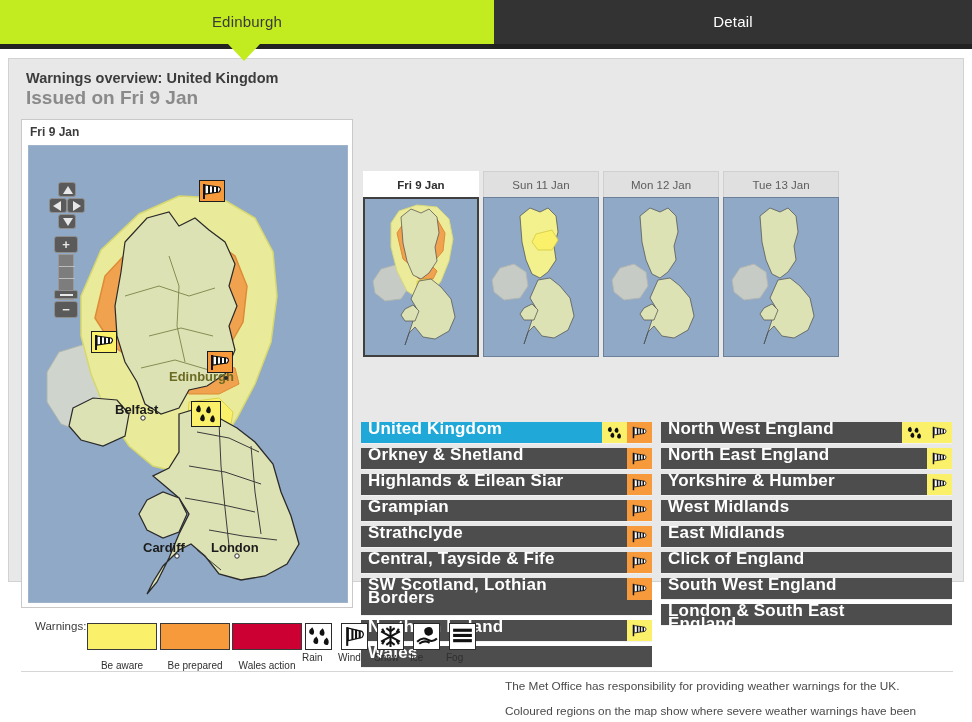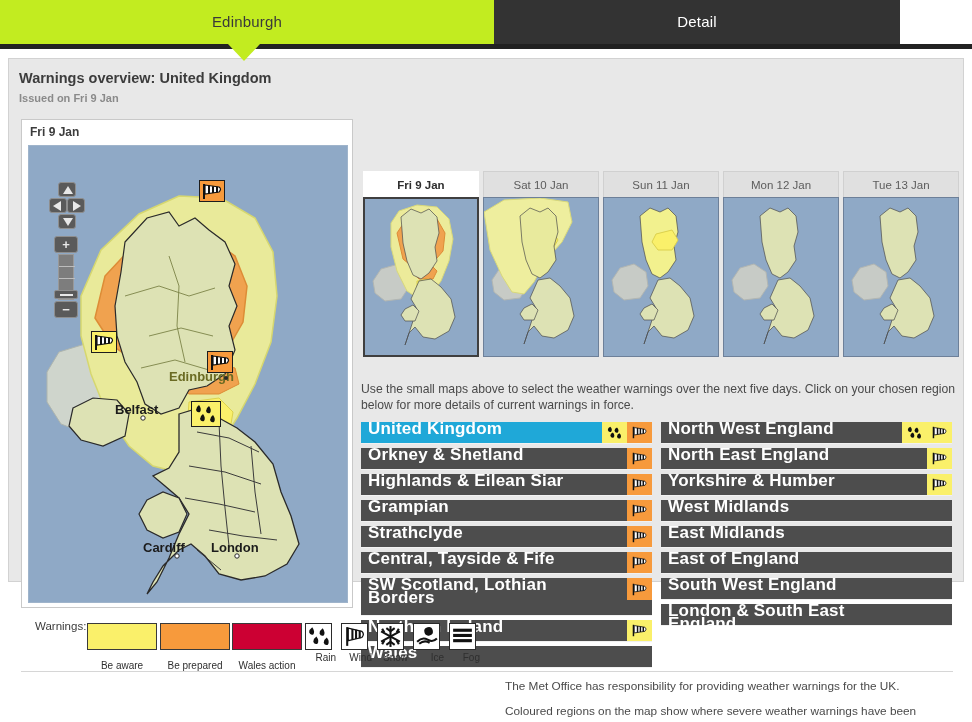--- a/index.html
+++ b/index.html
@@ -13,41 +13,42 @@
   #app { position: relative; width: 972px; height: 722px; background: #fff; }
 
   
   .tabbar { position: relative; display: flex; height: 44px; width: 972px; }
   .tab {
     height: 44px; line-height: 44px;
     text-align: center; font-size: 15px; letter-spacing: .2px;
     cursor: pointer; position: relative;
   }
   .tab-overview { width: 494px; background: #c2ec20; color: #3a3a3a; }
-  .tab-detail   { width: 406px; background: #333333; color: #ffffff; }
+  .tab-detail   { width: 478px; background: #333333; color: #ffffff; }
   .tab-pointer {
     position: absolute; left: 228px; top: 44px;
     width: 0; height: 0;
     border-left: 16px solid transparent;
     border-right: 16px solid transparent;
     border-top: 17px solid #c2ec20;
     z-index: 6;
   }
   .tabrule { height: 5px; background: #222222; width: 972px; }
 
   
   .panel {
     position: absolute; left: 8px; top: 58px;
     width: 956px; height: 524px;
     background: #e8e8e8;
     border: 1px solid #d2d2d2;
+    padding-left: 7px;
   }
   .page-head { padding: 10px 0 0 10px; }
   .page-title { font-size: 14.5px; font-weight: bold; color: #3c3c3c; line-height: 19px; }
-  .page-sub   { font-size: 11px; font-weight: bold; color: #8a8a8a; line-height: 20px; }
+  .page-sub   { font-size: 19px; font-weight: bold; color: #8a8a8a; line-height: 20px; }
 
   
   .mainmap-box {
     position: absolute; left: 12px; top: 60px;
     width: 332px; height: 489px;
     background: #ffffff; border: 1px solid #c9c9c9;
   }
   .mainmap-label {
     font-size: 12px; font-weight: bold; color: #3c3c3c;
     padding: 5px 0 4px 8px;
@@ -140,21 +141,21 @@
   }
   .wicon.lvl-yellow { background: #faf06a; }
   .wicon.lvl-orange { background: #f79a3c; }
 
   
   .legend { position: absolute; left: 12px; top: 560px; width: 470px; height: 60px; }
   .legend-title { position: absolute; left: 14px; top: 1px; font-size: 11.5px; color: #3c3c3c; }
   .swatch { position: absolute; top: 4px; width: 70px; height: 27px; border: 1px solid #3a3a3a; }
   .swatch-cap { position: absolute; top: 33px; width: 80px; text-align: center; font-size: 10px; color: #2f2f2f; margin-top: 8px; }
   .legicon { position: absolute; top: 4px; width: 27px; height: 27px; border: 1px solid #2a2a2a; background: #fff; }
-  .legicon-cap { position: absolute; top: 33px; width: 34px; text-align: right; font-size: 10px; color: #2f2f2f; }
+  .legicon-cap { position: absolute; top: 33px; width: 34px; text-align: left; font-size: 10px; color: #2f2f2f; }
 
   
   .foot { position: absolute; left: 496px; top: 620px; width: 450px; font-size: 11.8px; color: #4a4a4a; line-height: 15.5px; }
   .foot p { margin: 0 0 9px 0; }
 
   .divider { position: absolute; left: 12px; top: 612px; width: 932px; height: 1px; background: #d6d6d6; }
 </style>
 </head>
 <body>
 
@@ -300,34 +301,20 @@
             <path d="M32,34 L40,22 L56,16 L72,20 L80,34 L78,52 L66,66 L50,70 L38,60 Z" fill="#f0a24f" stroke="#dd8c36"></path>
             <path d="M50,68 L66,66 L72,72 L68,80 L54,80 L48,74 Z" fill="#f0a24f" stroke="#dd8c36"></path>
             <path d="M52,82 L64,80 L68,88 L62,94 L52,92 Z" fill="#faf06a" stroke="#dcd14e"></path>
             <path d="M36,18 L46,10 L56,14 L64,10 L72,18 L74,34 L70,48 L72,62 L64,74 L56,80 L48,76 L42,62 L38,44 Z" fill="#dde2b4" stroke="#4a4a4a" stroke-width="0.7"></path>
             <path d="M54,82 L66,80 L76,88 L86,100 L90,118 L84,132 L70,140 L58,138 L50,128 L44,134 L40,146 L46,128 L52,110 L46,100 Z" fill="#dde2b4" stroke="#4a4a4a" stroke-width="0.7"></path>
             <path d="M40,110 L48,106 L54,112 L50,122 L40,122 L36,116 Z" fill="#dde2b4" stroke="#4a4a4a" stroke-width="0.7"></path>
           </svg>
         </div>
       </div>
 
-      <div class="thumb">
-        <div class="thumb-label">Sat 10 Jan</div>
-        <div class="thumb-map">
-          <svg width="112" height="158" viewBox="0 0 112 158">
-            <rect width="112" height="158" fill="#8fa9c6"></rect>
-            <path d="M8,82 L16,70 L30,66 L42,74 L44,88 L36,100 L20,102 L10,94 Z" fill="#c7cbc6" stroke="#b2b6b2"></path>
-            <path d="M0,14 L20,2 L56,0 L84,4 L88,24 L78,44 L62,62 L50,84 L40,96 L28,94 L18,78 L6,52 Z" fill="#eeee9e" stroke="#d8d87a"></path>
-            <path d="M52,36 L68,32 L74,42 L68,52 L54,52 L48,44 Z" fill="#faf06a" stroke="#dcd14e"></path>
-            <path d="M36,18 L46,10 L56,14 L64,10 L72,18 L74,34 L70,48 L72,62 L64,74 L56,80 L48,76 L42,62 L38,44 Z" fill="#e8ea9d" stroke="#4a4a4a" stroke-width="0.7"></path>
-            <path d="M54,82 L66,80 L76,88 L86,100 L90,118 L84,132 L70,140 L58,138 L50,128 L44,134 L40,146 L46,128 L52,110 L46,100 Z" fill="#dde2b4" stroke="#4a4a4a" stroke-width="0.7"></path>
-            <path d="M40,110 L48,106 L54,112 L50,122 L40,122 L36,116 Z" fill="#dde2b4" stroke="#4a4a4a" stroke-width="0.7"></path>
-          </svg>
-        </div>
-      </div>
 
       <div class="thumb">
         <div class="thumb-label">Sun 11 Jan</div>
         <div class="thumb-map">
           <svg width="112" height="158" viewBox="0 0 112 158">
             <rect width="112" height="158" fill="#8fa9c6"></rect>
             <path d="M8,82 L16,70 L30,66 L42,74 L44,88 L36,100 L20,102 L10,94 Z" fill="#c7cbc6" stroke="#b2b6b2"></path>
             <path d="M36,18 L46,10 L56,14 L64,10 L72,18 L74,34 L70,48 L72,62 L64,74 L56,80 L48,76 L42,62 L38,44 Z" fill="#f2f18e" stroke="#4a4a4a" stroke-width="0.7"></path>
             <path d="M52,36 L68,32 L74,42 L68,52 L54,52 L48,44 Z" fill="#faf06a" stroke="#dcd14e"></path>
             <path d="M54,82 L66,80 L76,88 L86,100 L90,118 L84,132 L70,140 L58,138 L50,128 L44,134 L40,146 L46,128 L52,110 L46,100 Z" fill="#dde2b4" stroke="#4a4a4a" stroke-width="0.7"></path>
@@ -356,21 +343,20 @@
             <rect width="112" height="158" fill="#8fa9c6"></rect>
             <path d="M8,82 L16,70 L30,66 L42,74 L44,88 L36,100 L20,102 L10,94 Z" fill="#c7cbc6" stroke="#b2b6b2"></path>
             <path d="M36,18 L46,10 L56,14 L64,10 L72,18 L74,34 L70,48 L72,62 L64,74 L56,80 L48,76 L42,62 L38,44 Z" fill="#dde2b4" stroke="#4a4a4a" stroke-width="0.7"></path>
             <path d="M54,82 L66,80 L76,88 L86,100 L90,118 L84,132 L70,140 L58,138 L50,128 L44,134 L40,146 L46,128 L52,110 L46,100 Z" fill="#dde2b4" stroke="#4a4a4a" stroke-width="0.7"></path>
             <path d="M40,110 L48,106 L54,112 L50,122 L40,122 L36,116 Z" fill="#dde2b4" stroke="#4a4a4a" stroke-width="0.7"></path>
           </svg>
         </div>
       </div>
     </div>
 
-    <div class="instruction">Use the small maps above to select the weather warnings over the next five days. Click on your chosen region below for more details of current warnings in force.</div>
 
     <div class="regions-left">
 
       <div class="region-row selected">
         <span class="region-label">United Kingdom</span>
         <span class="region-icons">
           <span class="wicon lvl-yellow">
             <svg width="17" height="15" viewBox="0 0 20 18">
                 <path d="M5,2 Q8,5 6,8 Q3,9 2,6 Q2,3 5,2Z" fill="#111"></path>
                 <path d="M13,3 Q16,6 14,9 Q11,10 10,7 Q10,4 13,3Z" fill="#111"></path>
@@ -535,21 +521,21 @@
 
       <div class="region-row">
         <span class="region-label">West Midlands</span>
       </div>
 
       <div class="region-row">
         <span class="region-label">East Midlands</span>
       </div>
 
       <div class="region-row">
-        <span class="region-label">East of England</span>
+        <span class="region-label">Click of England</span>
       </div>
 
       <div class="region-row">
         <span class="region-label">South West England</span>
       </div>
 
       <div class="region-row">
         <span class="region-label">London &amp; South East England</span>
       </div>
     </div>

